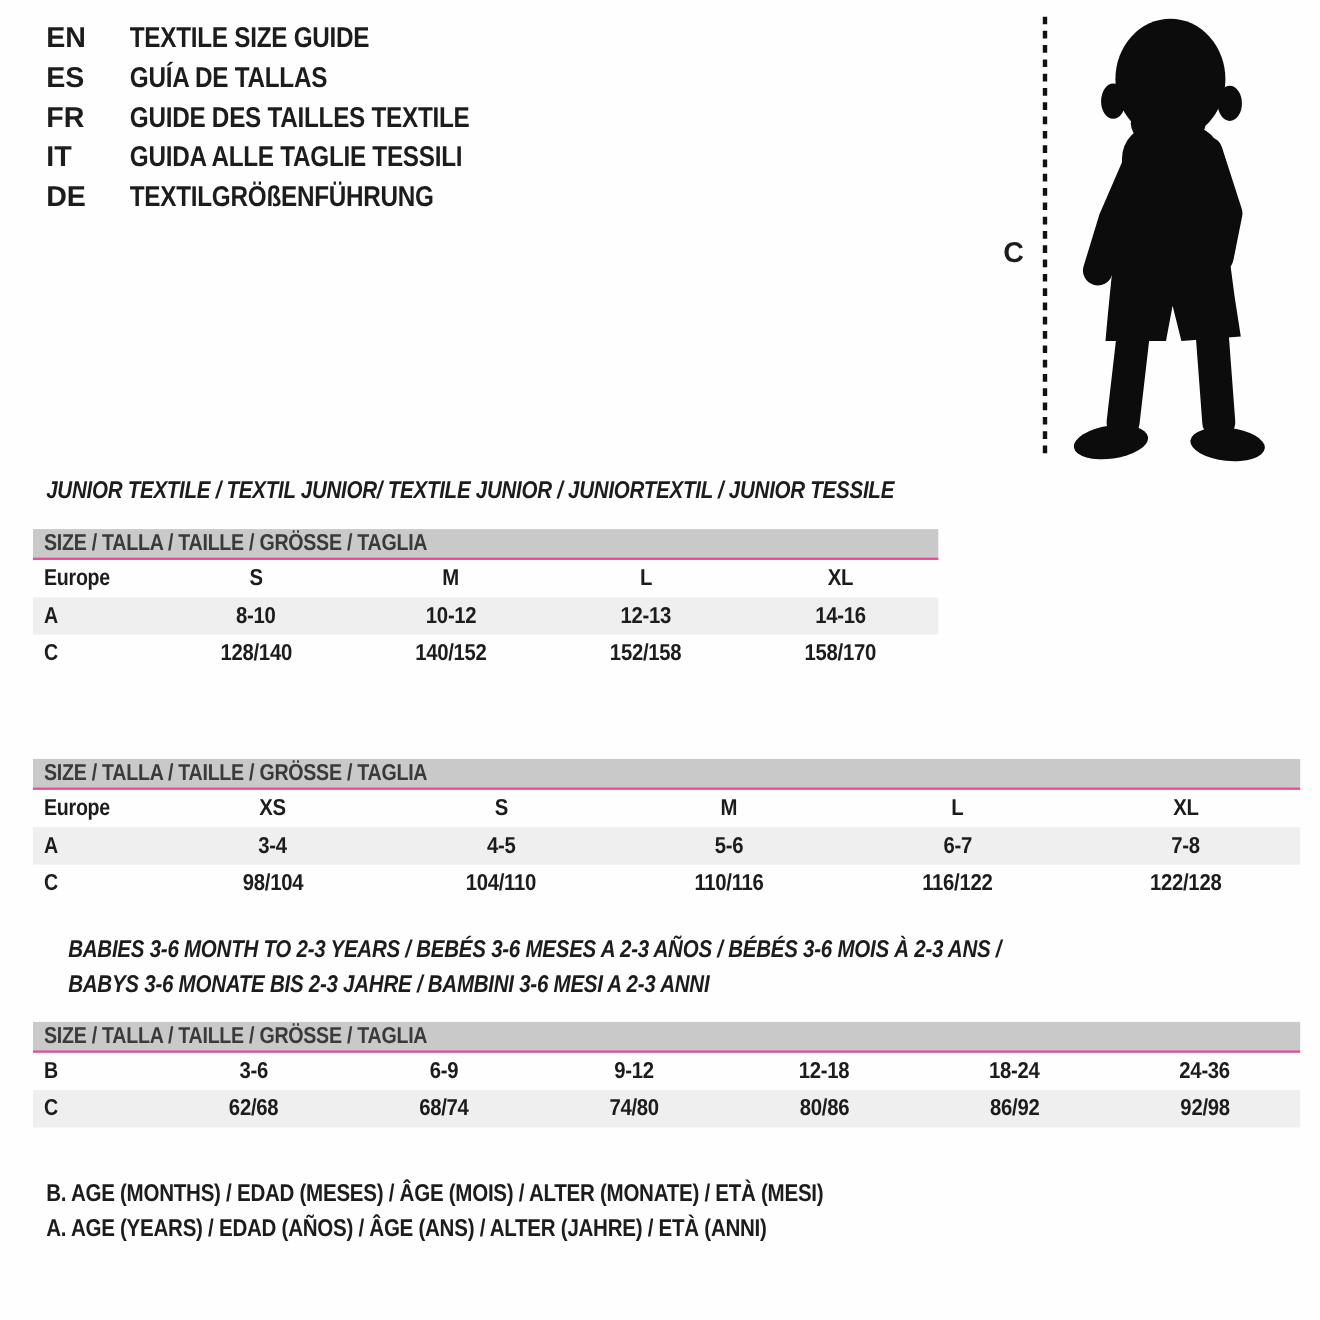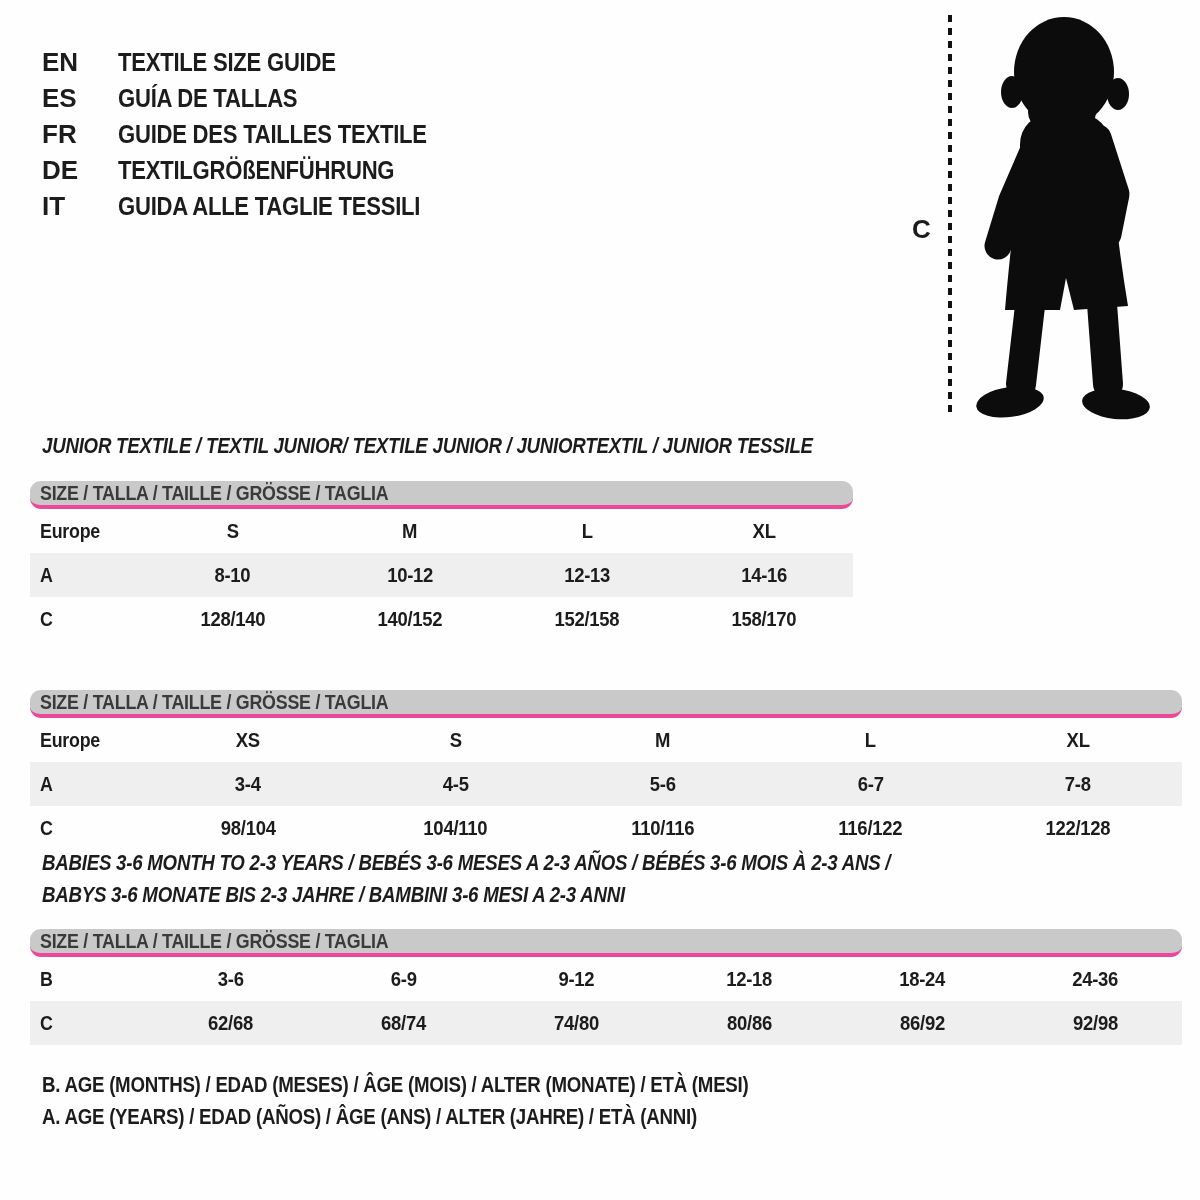--- a/index.html
+++ b/index.html
@@ -6,36 +6,36 @@
   .page{
     position:relative;width:1200px;height:1200px;background:#fefefe;overflow:hidden;
     font-family:"Liberation Sans","DejaVu Sans",sans-serif;
     font-weight:bold;color:#1c1c1c;
   }
   .abs{position:absolute;}
   
   .cond{display:inline-block;transform:scaleX(0.85);transform-origin:0 50%;white-space:nowrap;letter-spacing:-0.3px;}
   .condc{display:inline-block;transform:scaleX(0.88);transform-origin:50% 50%;white-space:nowrap;letter-spacing:-0.3px;}
   
-  .langs{left:42px;top:44px;font-size:26px;line-height:36px;}
+  .langs{left:42px;top:16px;font-size:26px;line-height:36px;}
   .lang-row{display:flex;}
   .lang-code{width:76px;}
   
   .c-label{left:912px;top:214px;font-size:26px;}
   
   .sec-title{left:42px;font-size:22px;line-height:24px;font-style:italic;}
   .subscript{font-size:0.62em;vertical-align:-0.12em;}
   
   .tbl{left:30px;}
   .bar{
-    height:28px;background:#c9c9c9;border-bottom:4px solid #ec4899;
+    height:28px;background:#c9c9c9;border-bottom:2px solid #ec4899;
     display:flex;align-items:center;padding-left:10px;box-sizing:border-box;
-    color:#3a3a3a;font-size:21px;border-radius:11px;
+    color:#3a3a3a;font-size:21px;
   }
-  .trow{height:44px;display:flex;align-items:center;font-size:21px;}
+  .trow{height:34px;display:flex;align-items:center;font-size:21px;}
   .trow.shade{background:#efefef;}
   .tlabel{width:114px;box-sizing:border-box;padding-left:10px;flex:none;}
   .tcell{flex:1 1 0;text-align:center;}
   
   .legend{left:42px;top:1069px;font-size:22px;line-height:32px;}
 </style>
 </head>
 <body>
 
 <div class="page">
@@ -47,26 +47,26 @@
     </div>
     <div class="lang-row">
       <span class="lang-code">ES</span>
       <span class="cond">GUÍA DE TALLAS</span>
     </div>
     <div class="lang-row">
       <span class="lang-code">FR</span>
       <span class="cond">GUIDE DES TAILLES TEXTILE</span>
     </div>
     <div class="lang-row">
+      <span class="lang-code">IT</span>
+      <span class="cond">GUIDA ALLE TAGLIE TESSILI</span>
+    </div>
+    <div class="lang-row">
       <span class="lang-code">DE</span>
       <span class="cond">TEXTILGRÖßENFÜHRUNG</span>
-    </div>
-    <div class="lang-row">
-      <span class="lang-code">IT</span>
-      <span class="cond">GUIDA ALLE TAGLIE TESSILI</span>
     </div>
   </div>
 
   <span class="abs c-label">C</span>
 
   <svg class="abs" style="left:946px;top:15px;" width="8" height="402" viewBox="0 0 8 402">
     <line x1="4" y1="0" x2="4" y2="402" stroke="#111111" stroke-width="4" stroke-dasharray="7 6"></line>
   </svg>
 
   <svg class="abs" style="left:958px;top:12px;" width="192" height="408" viewBox="0 0 192 408" fill="#0c0c0c">
@@ -146,21 +146,21 @@
     <div class="trow">
       <div class="tlabel"><span class="cond">C</span></div>
       <div class="tcell"><span class="condc">98/104</span></div>
       <div class="tcell"><span class="condc">104/110</span></div>
       <div class="tcell"><span class="condc">110/116</span></div>
       <div class="tcell"><span class="condc">116/122</span></div>
       <div class="tcell"><span class="condc">122/128</span></div>
     </div>
   </div>
 
-  <div class="abs sec-title" style="top:847px;line-height:32px;">
+  <div class="abs sec-title" style="top:847px;line-height:32px;margin-left:20px;">
     <div><span class="cond">BABIES 3-6 MONTH TO 2-3 YEARS / BEBÉS 3-6 MESES A 2-3 AÑOS / BÉBÉS 3-6 MOIS À 2-3 ANS /</span></div>
     <div><span class="cond">BABYS 3-6 MONATE BIS 2-3 JAHRE / BAMBINI 3-6 MESI A 2-3 ANNI</span></div>
   </div>
 
   <div class="abs tbl" style="top:929px;width:1152px;">
     <div class="bar">
       <span class="cond">SIZE / TALLA / TAILLE / GRÖSSE / TAGLIA</span>
     </div>
     <div class="trow">
       <div class="tlabel"><span class="cond">B</span></div>

